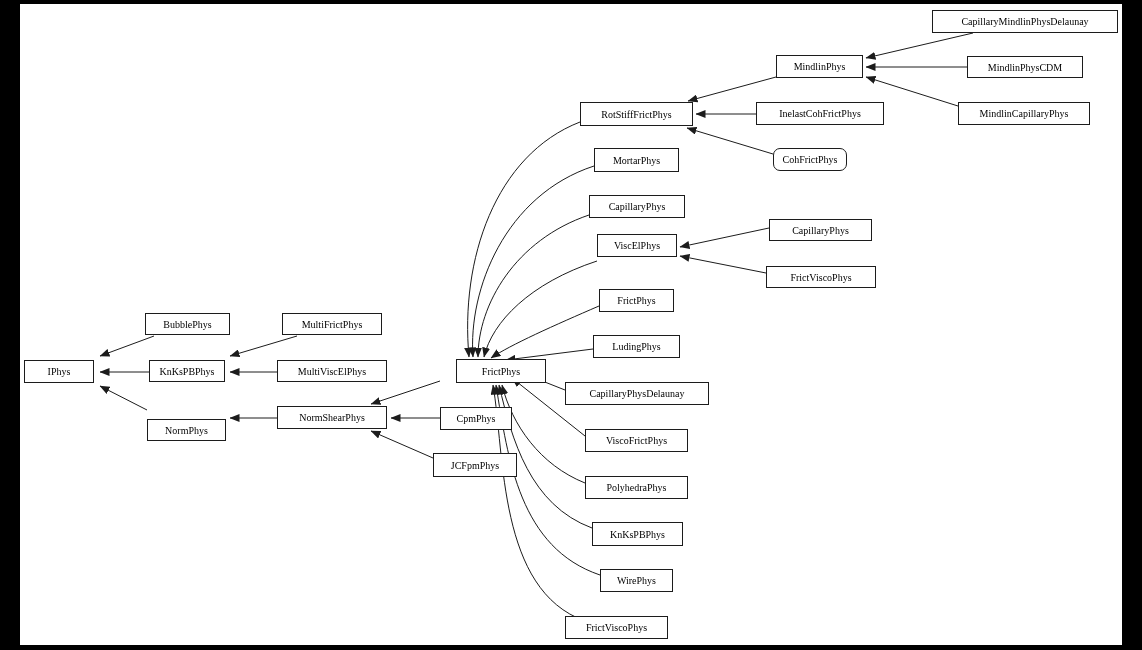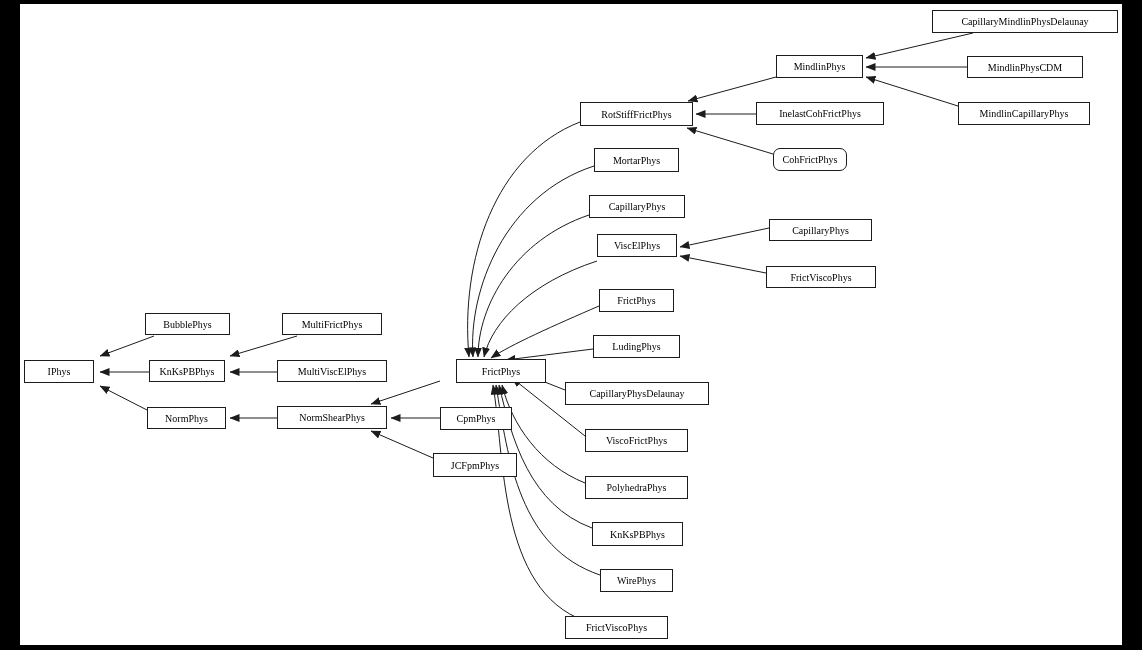--- a/index.html
+++ b/index.html
@@ -87,21 +87,21 @@
         <path d="M769,228 L680,247" class="edge" marker-end="url(#arrow)"></path>
         <path d="M766,273 L680,256" class="edge" marker-end="url(#arrow)"></path>
       </g>
   </svg>
   <div id="node-layer">
       <div class="node" style="left: 24px; top: 360px; width: 70px; height: 23px;">IPhys</div>
       <div class="node" style="left: 145px; top: 313px; width: 85px; height: 22px;">BubblePhys</div>
       <div class="node" style="left: 282px; top: 313px; width: 100px; height: 22px;">MultiFrictPhys</div>
       <div class="node" style="left: 149px; top: 360px; width: 76px; height: 22px;">KnKsPBPhys</div>
       <div class="node" style="left: 277px; top: 360px; width: 110px; height: 22px;">MultiViscElPhys</div>
-      <div class="node" style="left: 147px; top: 407px; width: 79px; height: 22px;">NormPhys</div>
+      <div class="node" style="left: 147px; top: 419px; width: 79px; height: 22px;">NormPhys</div>
       <div class="node" style="left: 277px; top: 406px; width: 110px; height: 23px;">NormShearPhys</div>
       <div class="node" style="left: 456px; top: 359px; width: 90px; height: 24px;">FrictPhys</div>
       <div class="node" style="left: 440px; top: 407px; width: 72px; height: 23px;">CpmPhys</div>
       <div class="node" style="left: 433px; top: 453px; width: 84px; height: 24px;">JCFpmPhys</div>
       <div class="node" style="left: 580px; top: 102px; width: 113px; height: 24px;">RotStiffFrictPhys</div>
       <div class="node" style="left: 594px; top: 148px; width: 85px; height: 24px; text-align: center;">MortarPhys</div>
       <div class="node" style="left: 589px; top: 195px; width: 96px; height: 23px;">CapillaryPhys</div>
       <div class="node" style="left: 597px; top: 234px; width: 80px; height: 23px;">ViscElPhys</div>
       <div class="node" style="left: 599px; top: 289px; width: 75px; height: 23px;">FrictPhys</div>
       <div class="node" style="left: 593px; top: 335px; width: 87px; height: 23px;">LudingPhys</div>

